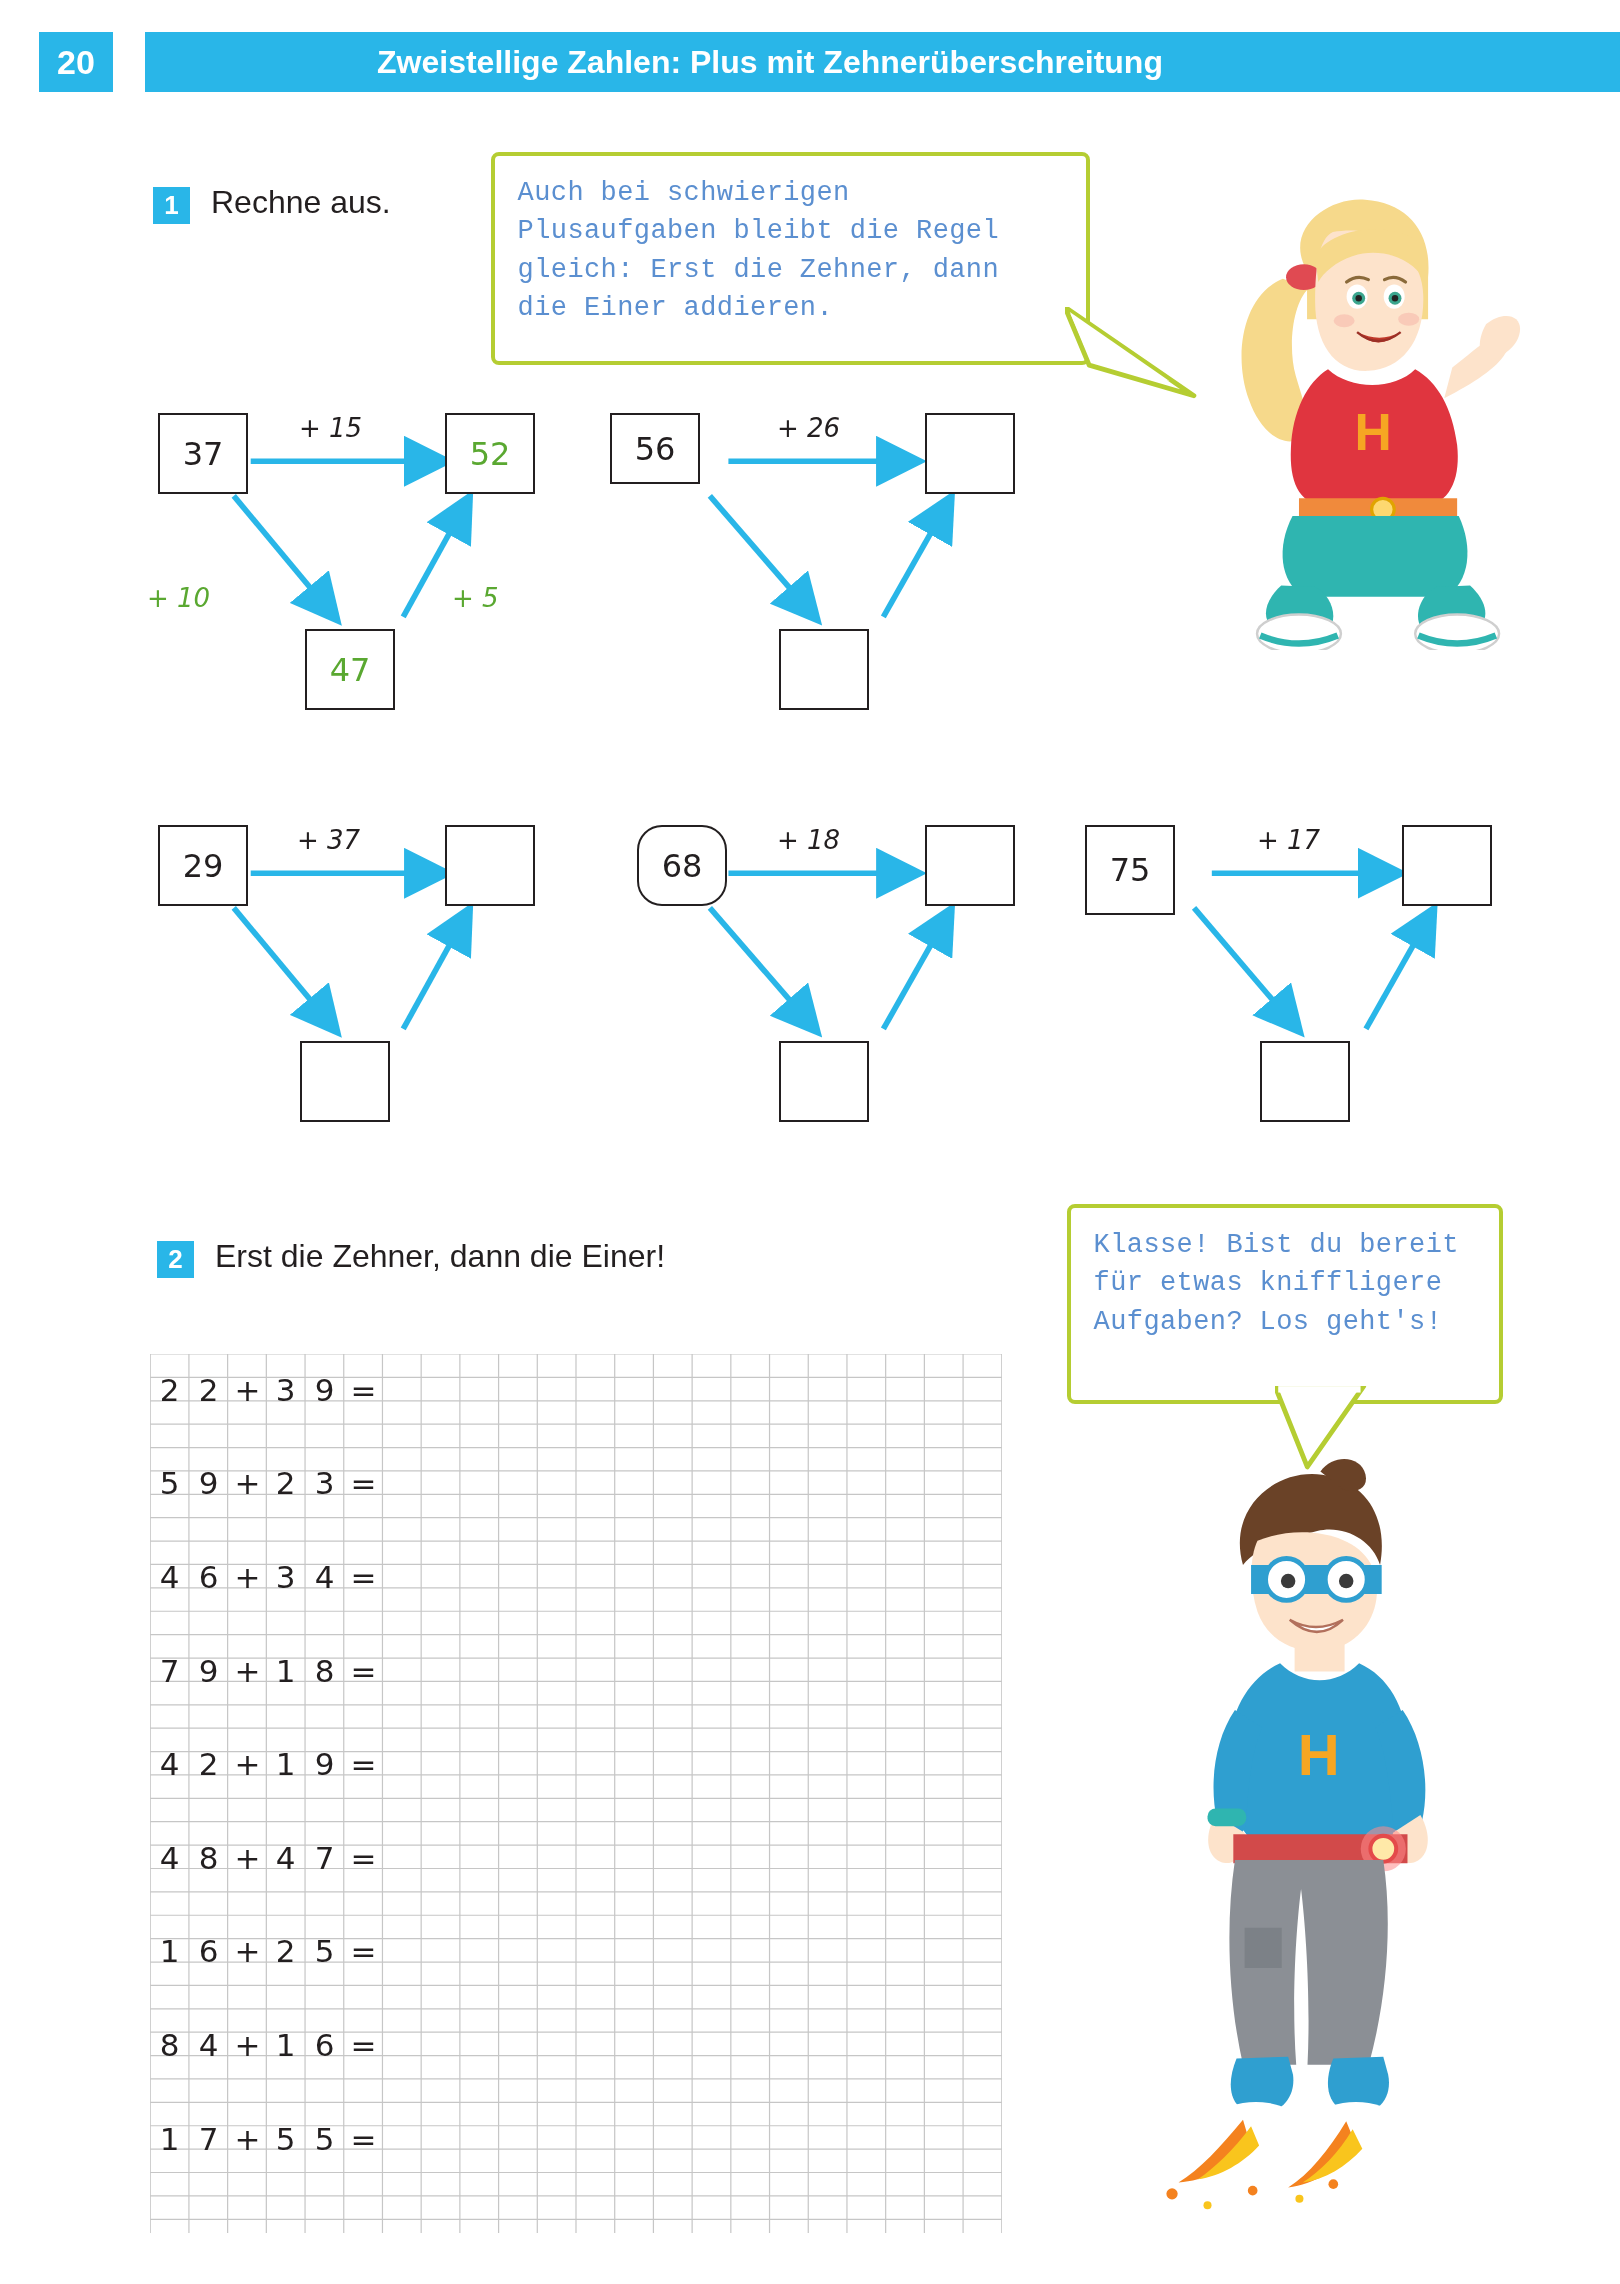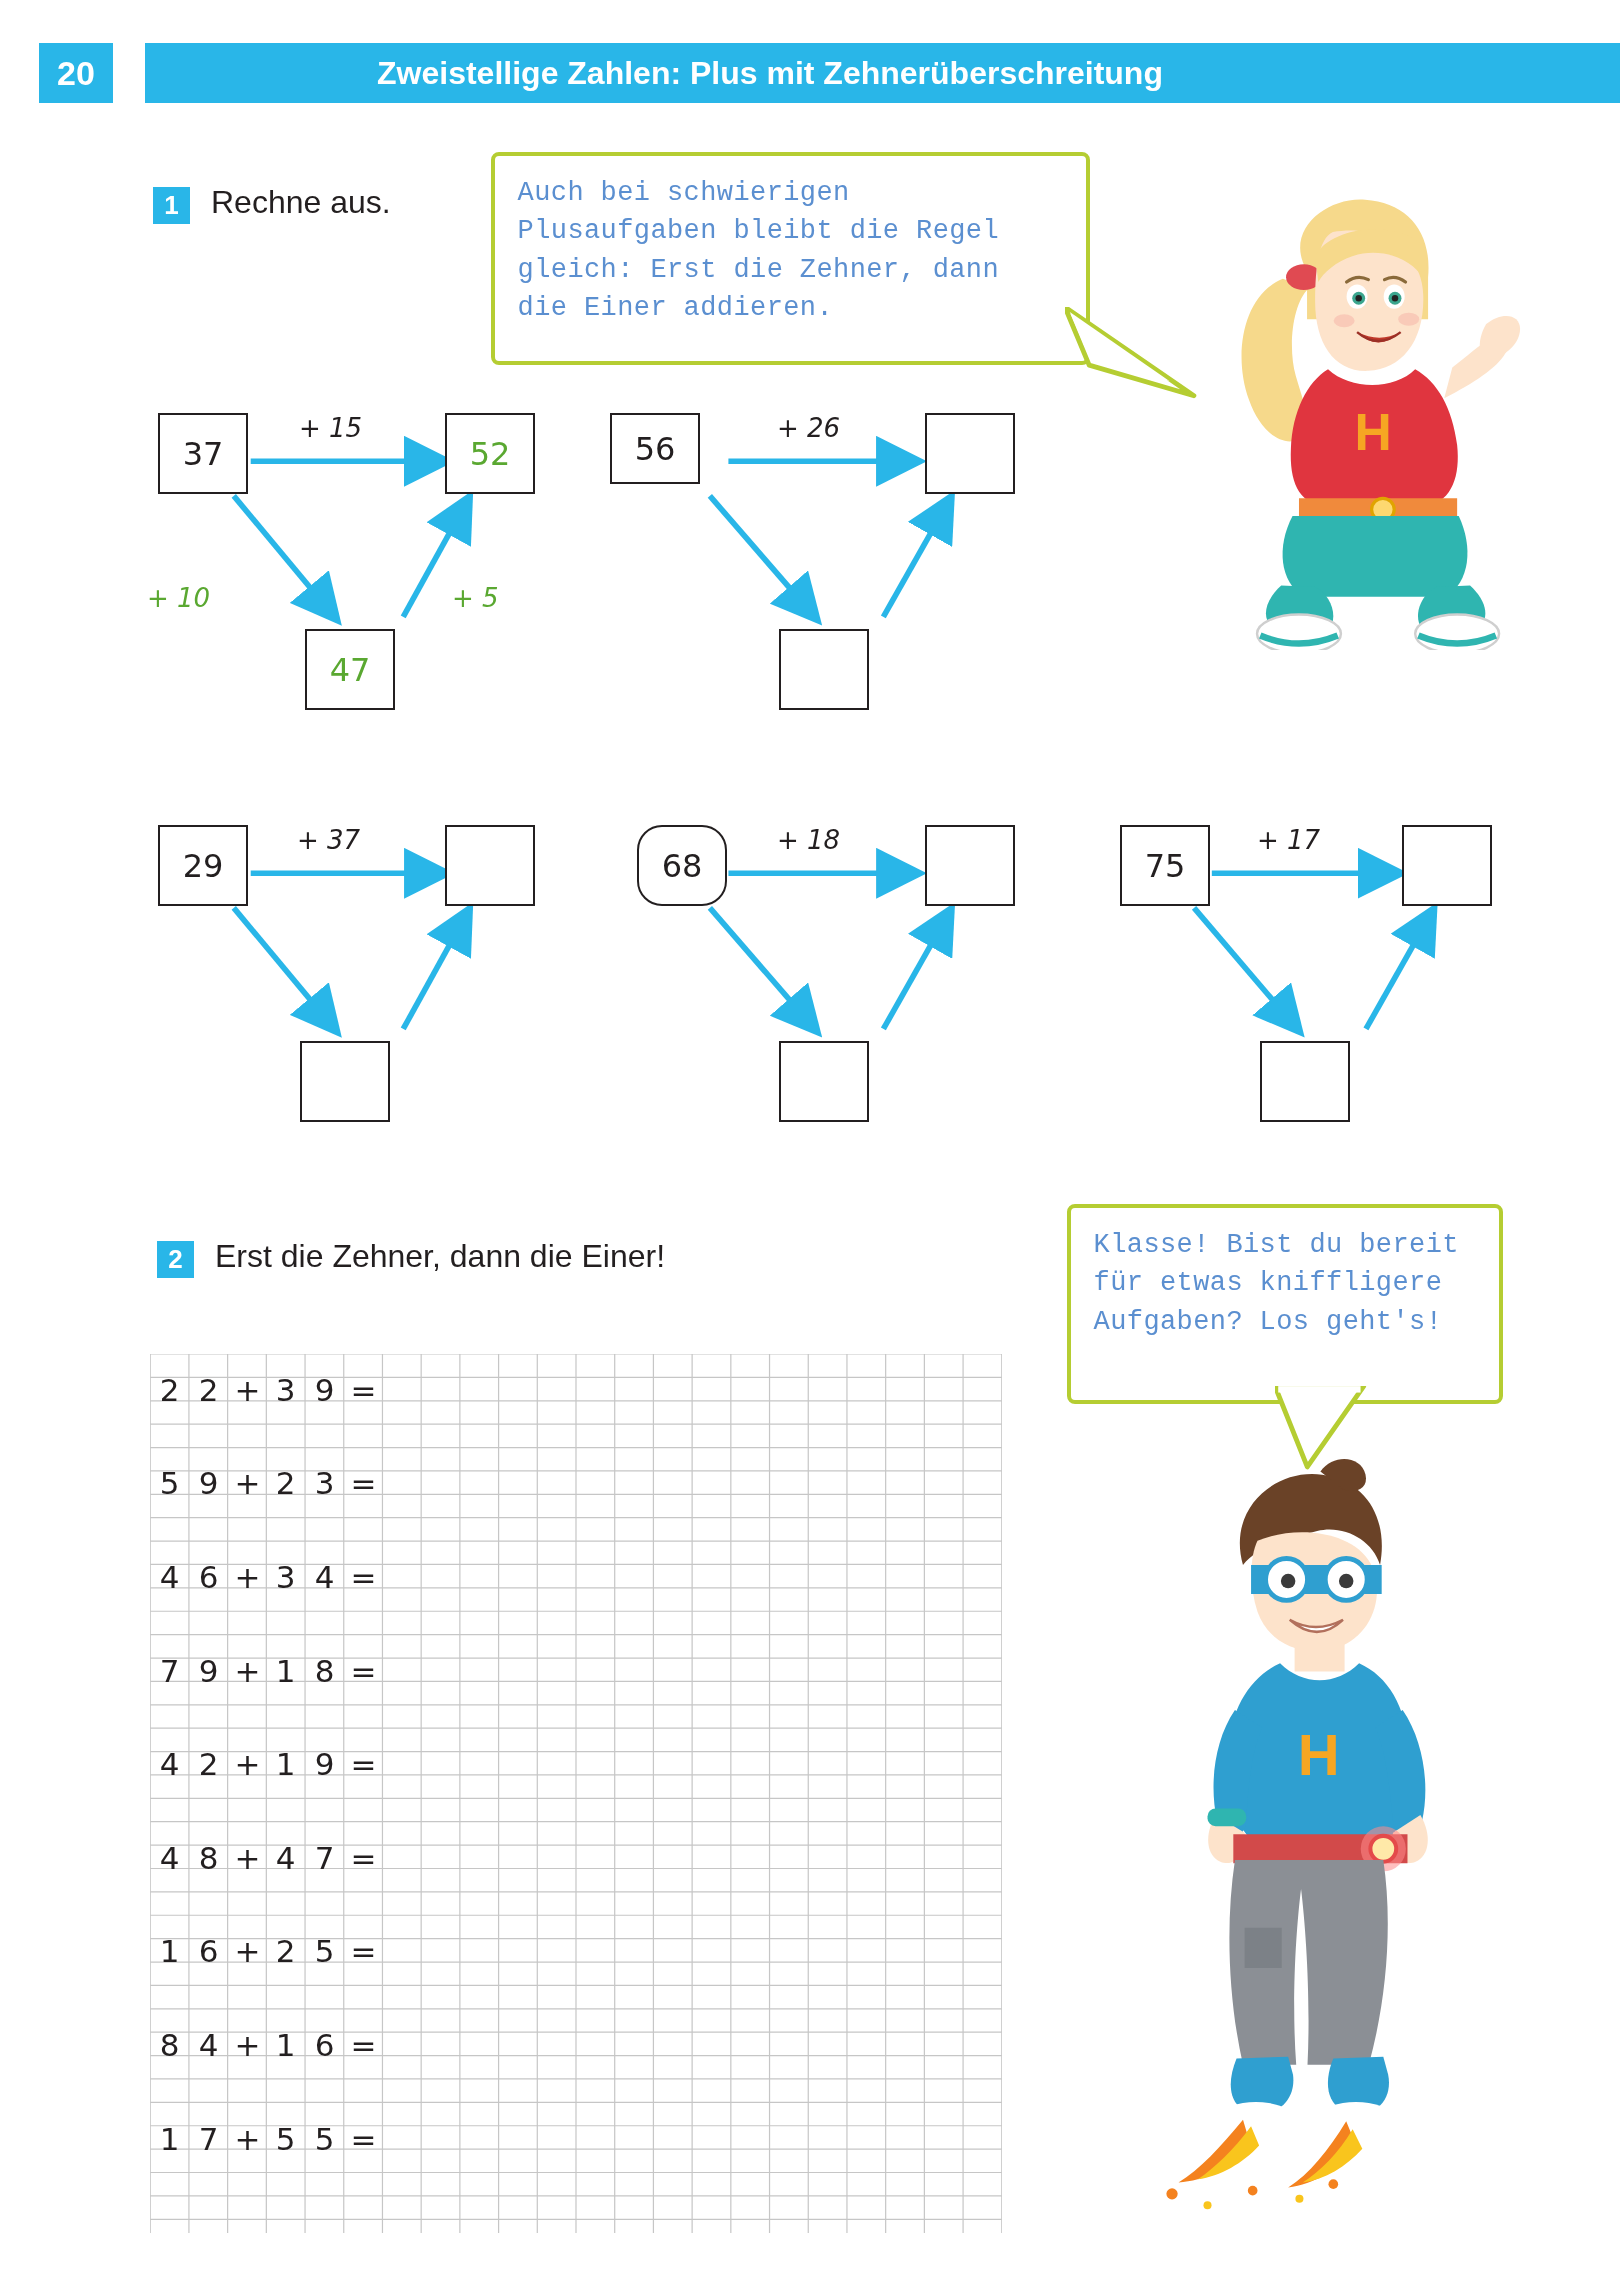--- a/index.html
+++ b/index.html
@@ -15,21 +15,20 @@
     overflow: hidden;
   }
 
   
   .header {
     position: absolute;
     top: 32px;
     left: 0;
     width: 1621px;
     height: 60px;
-    margin-top: 11px;
   }
   .page-num-box {
     position: absolute;
     left: 39px;
     top: 0;
     width: 74px;
     height: 60px;
     background: #29b6e8;
     color: #ffffff;
     font-size: 34px;
@@ -221,21 +220,21 @@
 <div class="numbox" style="left:158px; top:825px; width:90px; height:81px;">29</div>
 <div class="oplabel" style="left:297px; top:825px;">+ 37</div>
 <div class="numbox" style="left:445px; top:825px; width:90px; height:81px;"></div>
 <div class="numbox" style="left:300px; top:1041px; width:90px; height:81px;"></div>
 
 <div class="numbox" style="left:637px; top:825px; width:90px; height:81px;border-radius:25px;">68</div>
 <div class="oplabel" style="left:777px; top:825px;">+ 18</div>
 <div class="numbox" style="left:925px; top:825px; width:90px; height:81px;"></div>
 <div class="numbox" style="left:779px; top:1041px; width:90px; height:81px;"></div>
 
-<div class="numbox" style="left:1120px; top:825px; width:90px; height:81px;">75</div>
+<div class="numbox" style="left:1085px; top:825px; width:90px; height:90px;">75</div>
 <div class="oplabel" style="left:1257px; top:825px;">+ 17</div>
 <div class="numbox" style="left:1402px; top:825px; width:90px; height:81px;"></div>
 <div class="numbox" style="left:1260px; top:1041px; width:90px; height:81px;"></div>
 
 <div class="ex-badge" style="left:157px; top:1241px;">2</div>
 <div class="ex-title" style="left:215px; top:1238px;">Erst die Zehner, dann die Einer!</div>
 
 <div class="bubble" style="left:1067px; top:1204px; width:436px; height:200px;">
   <p>Klasse! Bist du bereit für etwas kniffligere Aufgaben? Los geht's!</p>
 </div>

